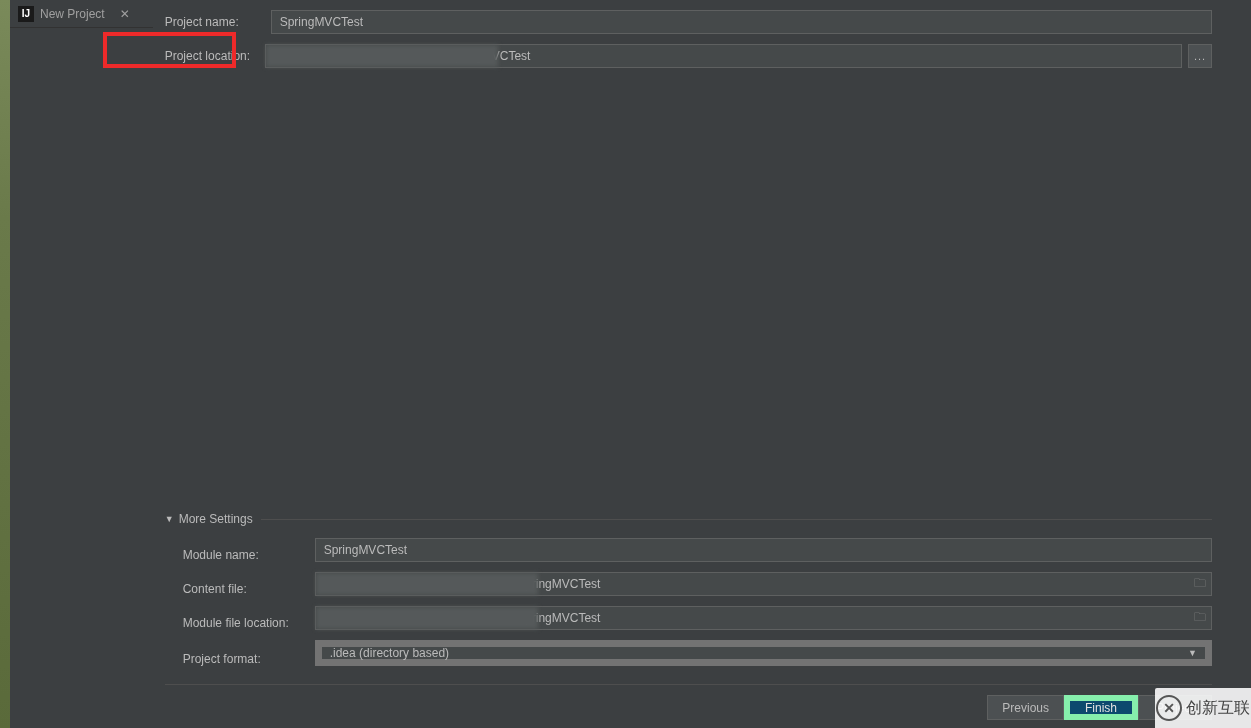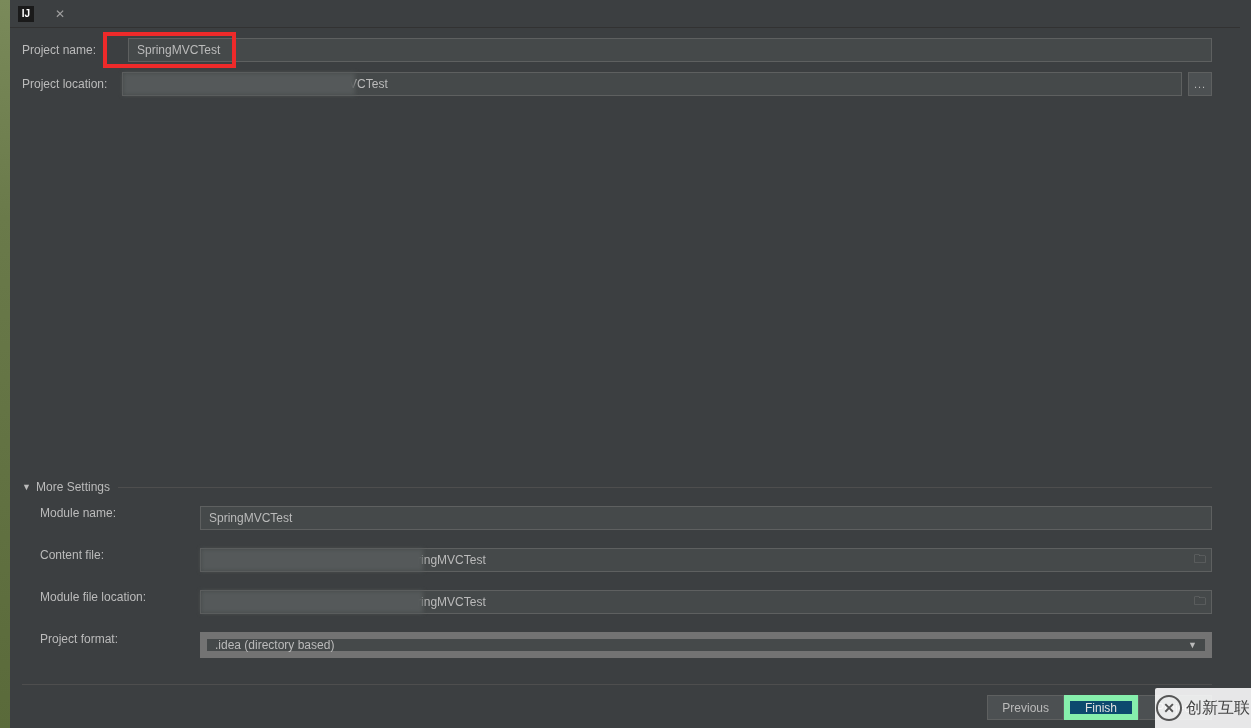--- a/index.html
+++ b/index.html
@@ -26,21 +26,21 @@
       z-index: 0;
     }
     .dialog {
       position: absolute;
       left: 10px;
       top: 0;
       width: 1230px;
       height: 728px;
       background: #3c3f41;
       display: flex;
-      flex-direction: column;
+      flex-direction: row;
     }
     .titlebar {
       height: 28px;
       background: #3c3f41;
       display: flex;
       align-items: center;
       padding: 0 8px;
       border-bottom: 1px solid #323232;
     }
     .app-icon {
@@ -155,24 +155,23 @@
       font-size: 9px;
     }
     .more-settings-line {
       flex: 1;
       height: 1px;
       background: #4e4e4e;
       margin-left: 8px;
     }
     .settings-row {
       display: flex;
-      align-items: flex-start;
-      margin-bottom: 18px;
+      align-items: flex-end;
+      margin-bottom: 10px;
       padding-left: 18px;
-      gap: 28px;
     }
     .settings-label {
       color: #bbbbbb;
       min-width: 132px;
     }
     .settings-input-wrap {
       flex: 1;
       position: relative;
       display: flex;
     }
@@ -274,20 +273,21 @@
     }
   </style>
 </head>
 <body>
 
 <div class="left-edge"></div>
 
 <div class="dialog">
   <div class="titlebar">
     <div class="app-icon">IJ</div>
+    <div class="title-text">New Project</div>
     <div class="close-btn">
       <span>✕</span>
     </div>
   </div>
 
   <div class="content-area">
 
     <div class="form-row">
       <span class="form-label">Project name:</span>
       <input class="text-input proj-name" value="SpringMVCTest" style="">

